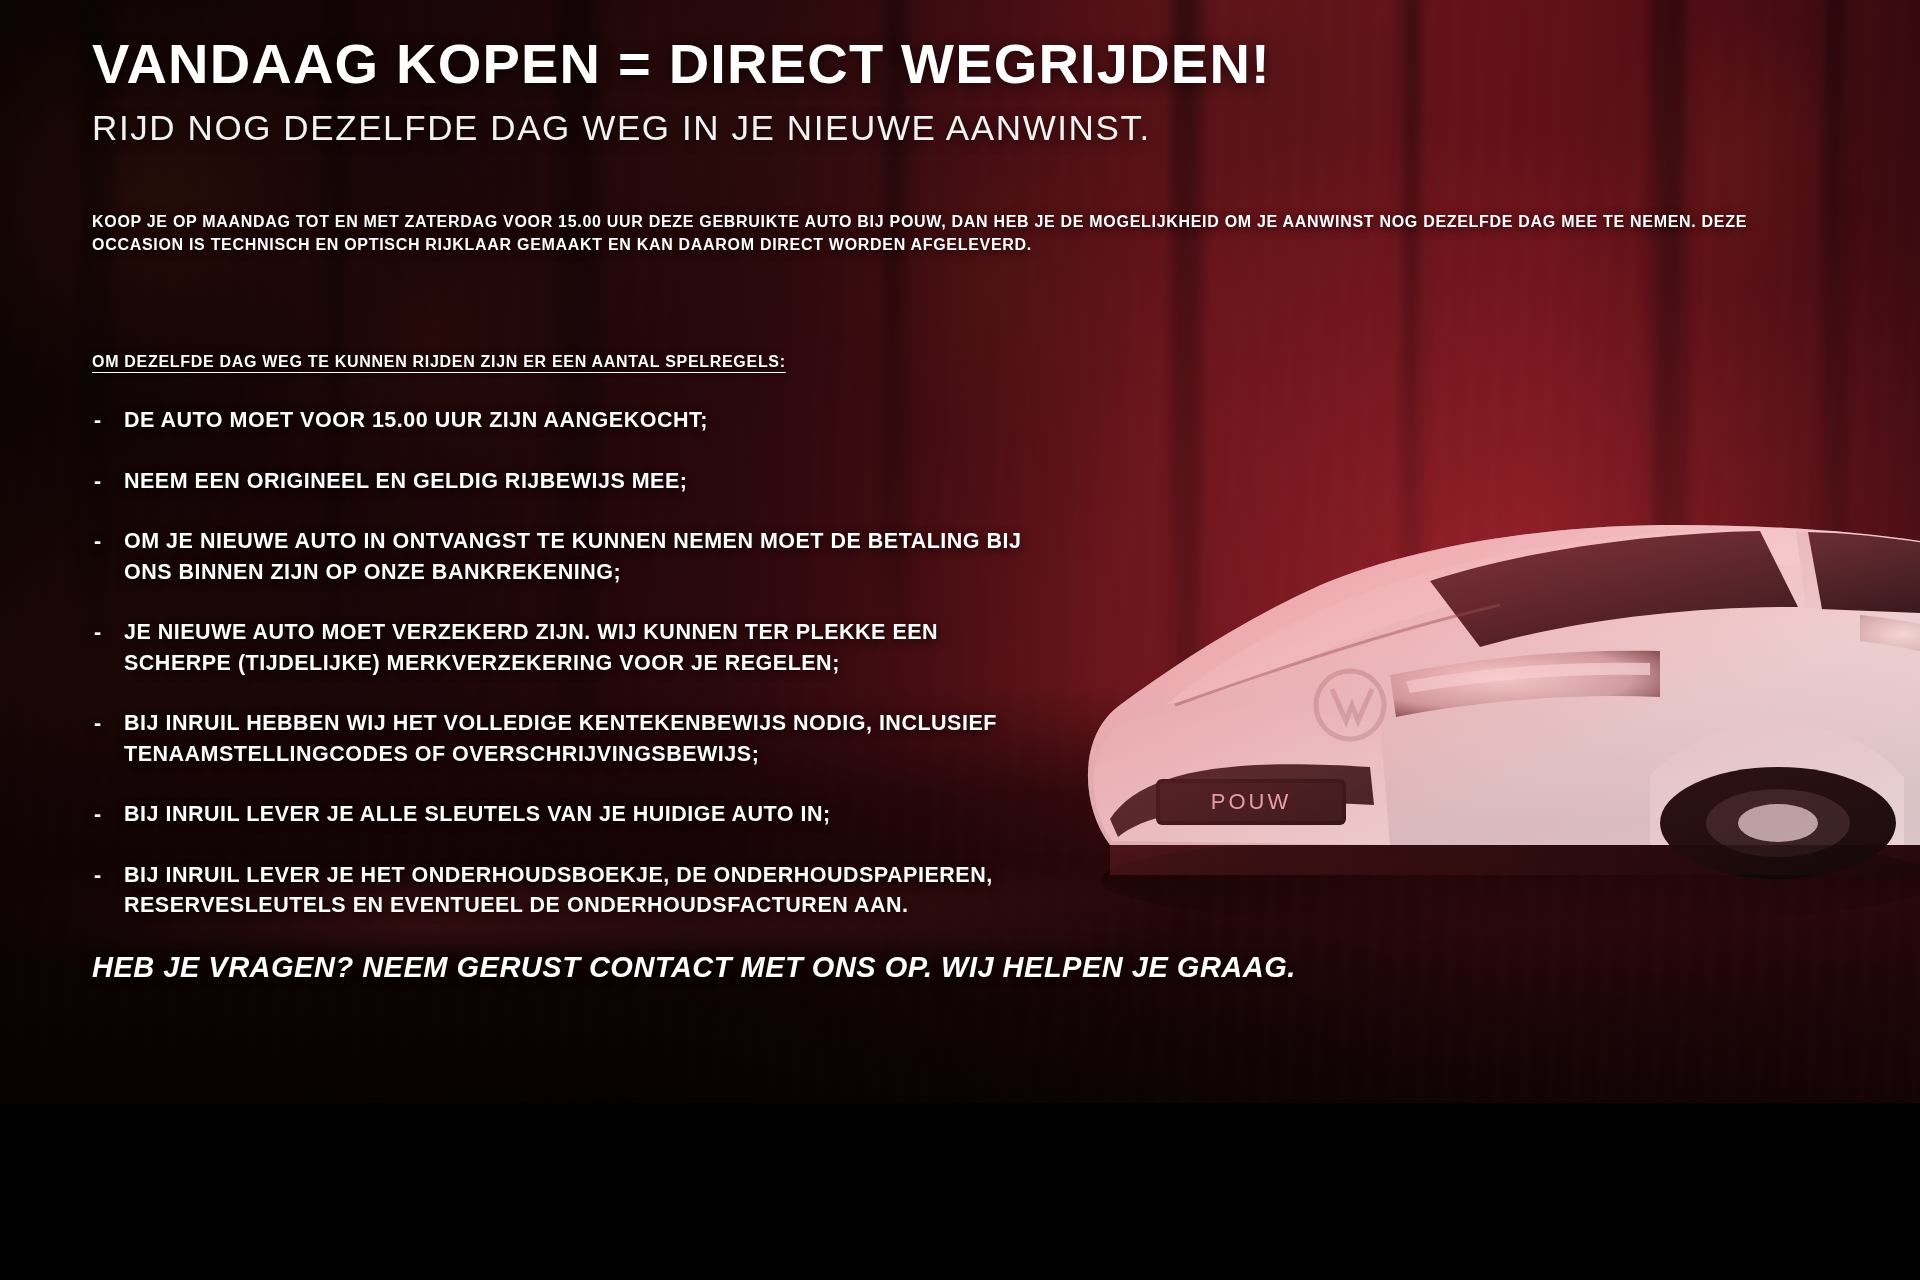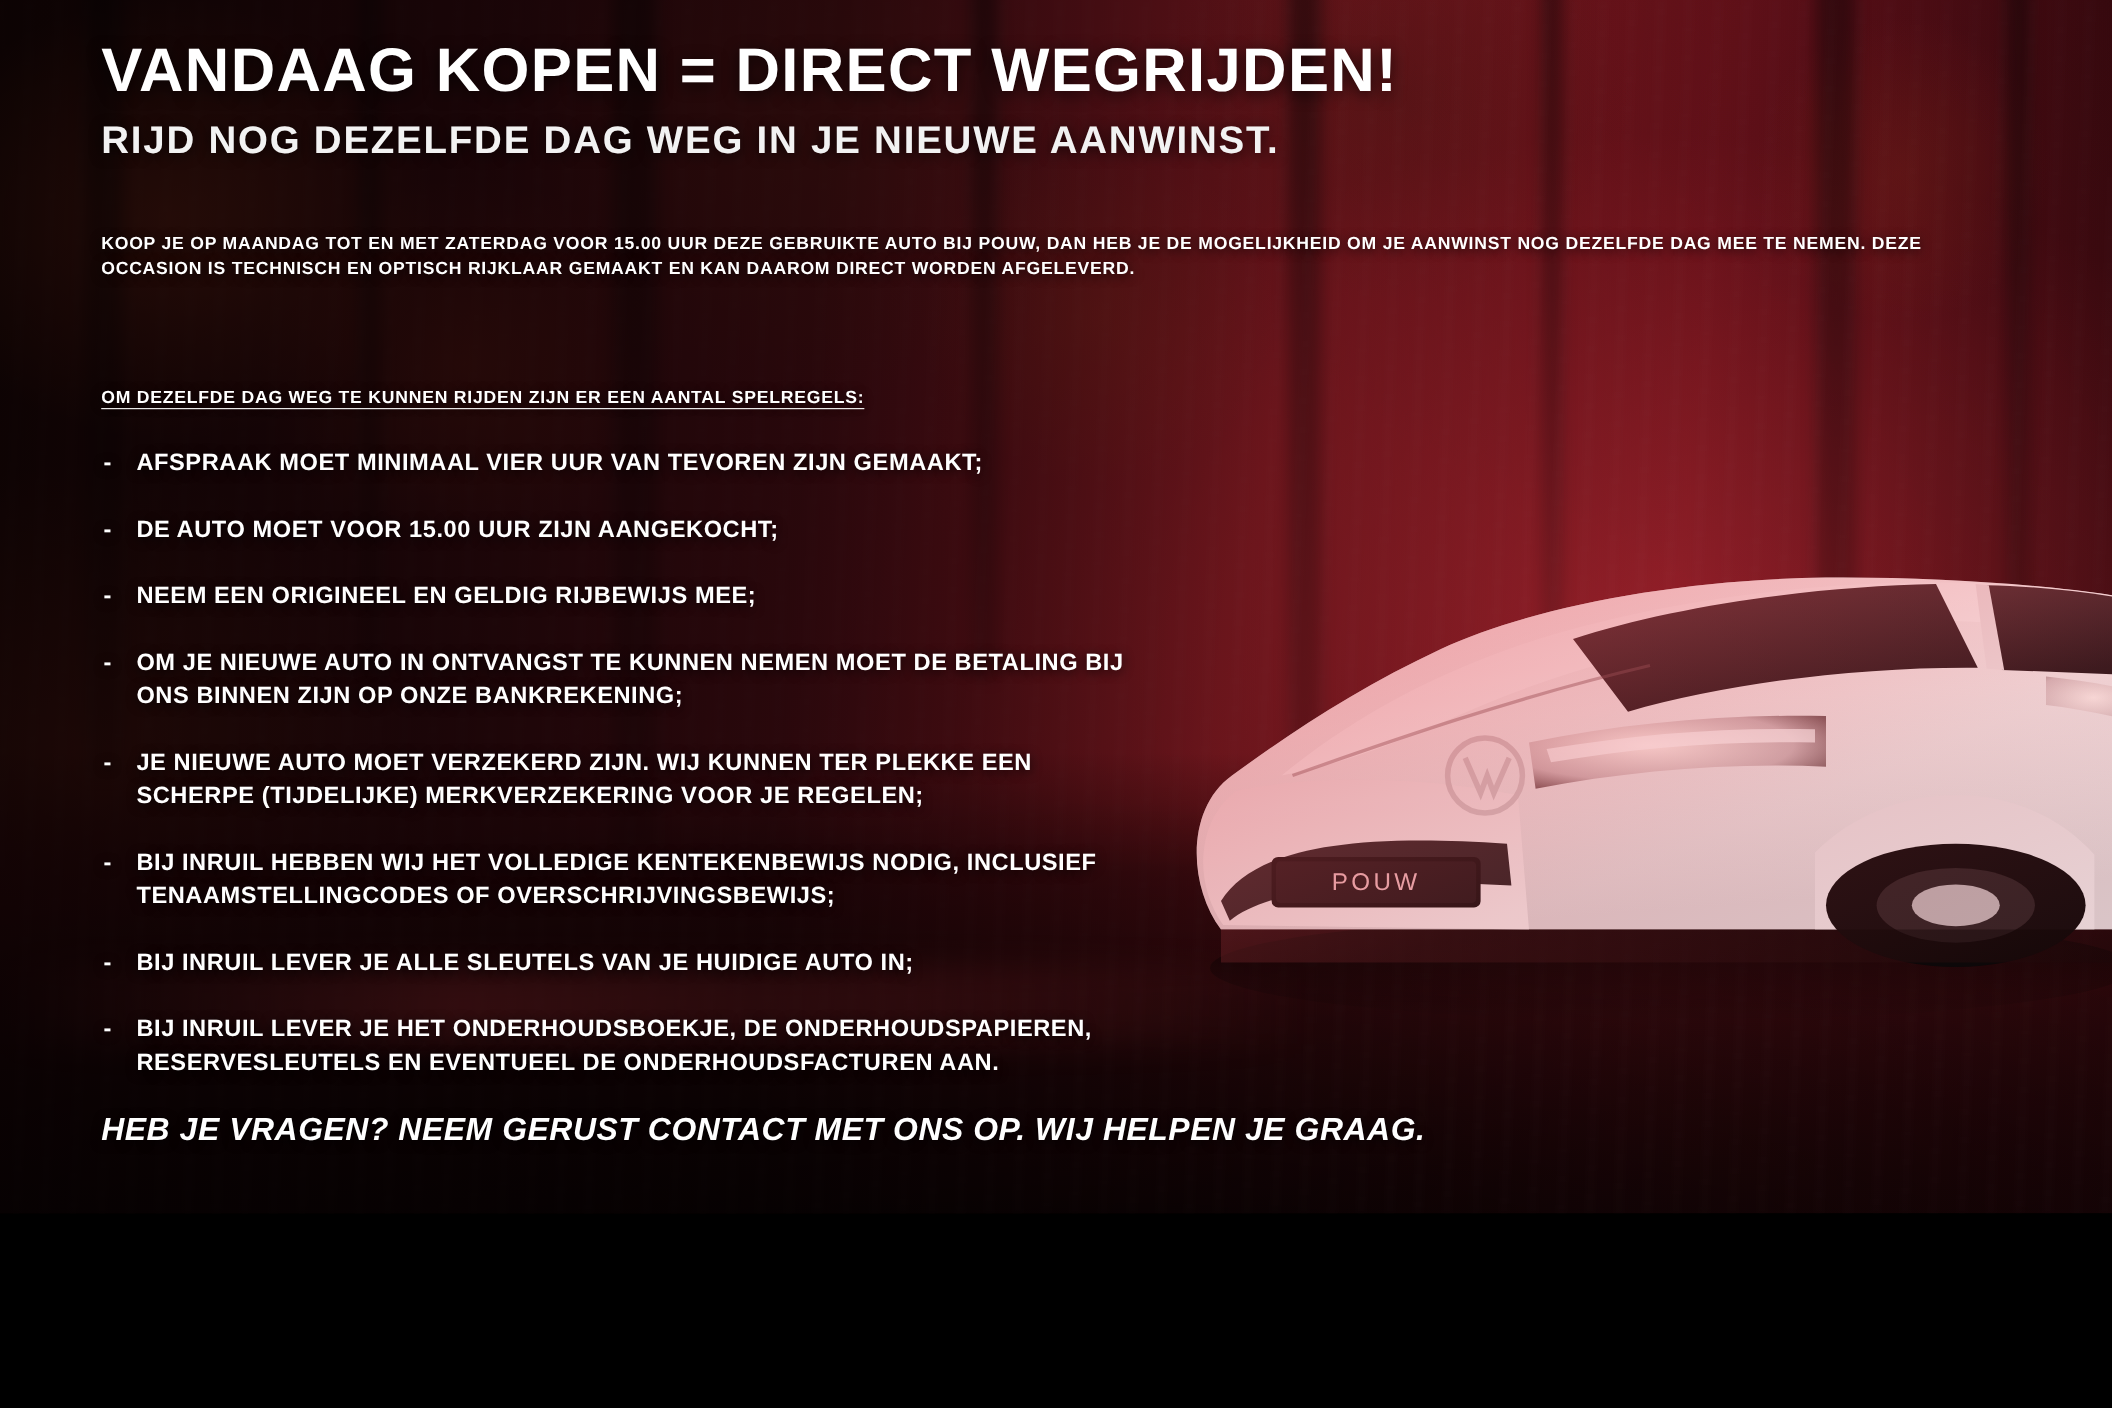--- a/index.html
+++ b/index.html
@@ -89,21 +89,21 @@
     line-height: 1.08;
     font-weight: 700;
     letter-spacing: 1.2px;
     text-transform: uppercase;
     text-shadow: 0 2px 14px rgba(0,0,0,.7);
   }
   .subhead {
     margin: 14px 0 16px 0;
     font-size: 35px;
     line-height: 1.12;
-    font-weight: 700;
+    font-weight: 400;
     letter-spacing: 1.6px;
     text-transform: uppercase;
     color: #f2f2f2;
     text-shadow: 0 2px 12px rgba(0,0,0,.7);
   }
   .intro {
     margin: 62px 0 0 0;
     max-width: 1730px;
     font-size: 16px;
     line-height: 1.48;
@@ -259,21 +259,20 @@
                L1010,500 L150,500 Z" fill="url(#redTint)"></path>
     </svg>
   </div>
 
   <div class="content">
     <h1 class="headline">Vandaag kopen = direct wegrijden!</h1>
     <p class="subhead">Rijd nog dezelfde dag weg in je nieuwe aanwinst.</p>
     <p class="intro">Koop je op maandag tot en met zaterdag voor 15.00 uur deze gebruikte auto bij Pouw, dan heb je de mogelijkheid om je aanwinst nog dezelfde dag mee te nemen. Deze occasion is technisch en optisch rijklaar gemaakt en kan daarom direct worden afgeleverd.</p>
     <p class="rules-title">Om dezelfde dag weg te kunnen rijden zijn er een aantal spelregels:</p>
     <ul class="rules">
-      <li>Afspraak moet minimaal vier uur van tevoren zijn gemaakt;</li>
       <li>De auto moet voor 15.00 uur zijn aangekocht;</li>
       <li>Neem een origineel en geldig rijbewijs mee;</li>
       <li>Om je nieuwe auto in ontvangst te kunnen nemen moet de betaling bij
 ons binnen zijn op onze bankrekening;</li>
       <li>Je nieuwe auto moet verzekerd zijn. Wij kunnen ter plekke een
 scherpe (tijdelijke) merkverzekering voor je regelen;</li>
       <li>Bij inruil hebben wij het volledige kentekenbewijs nodig, inclusief
 tenaamstellingcodes of overschrijvingsbewijs;</li>
       <li>Bij inruil lever je alle sleutels van je huidige auto in;</li>
       <li>Bij inruil lever je het onderhoudsboekje, de onderhoudspapieren,

